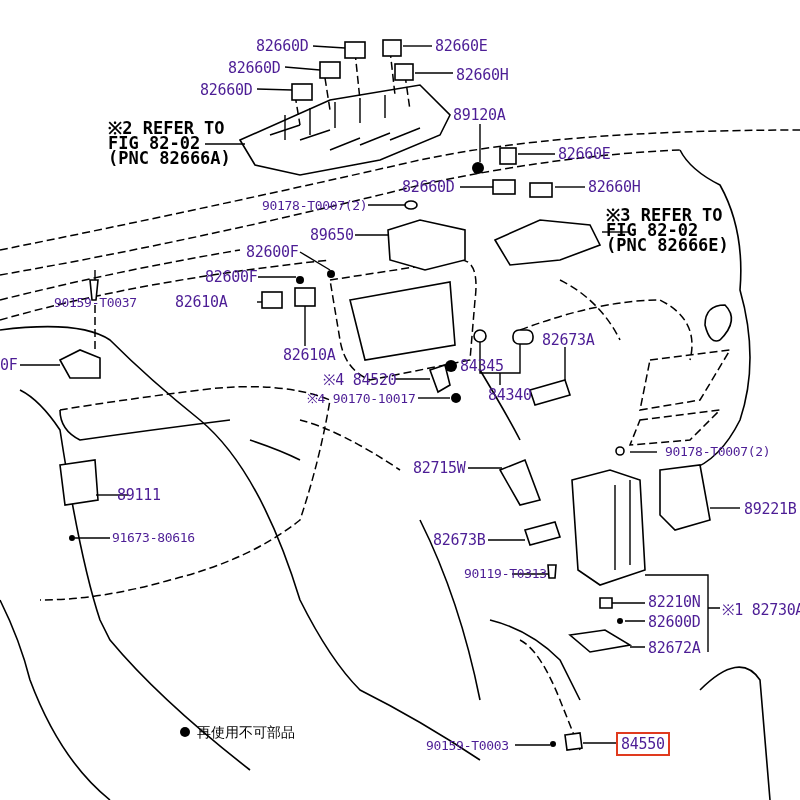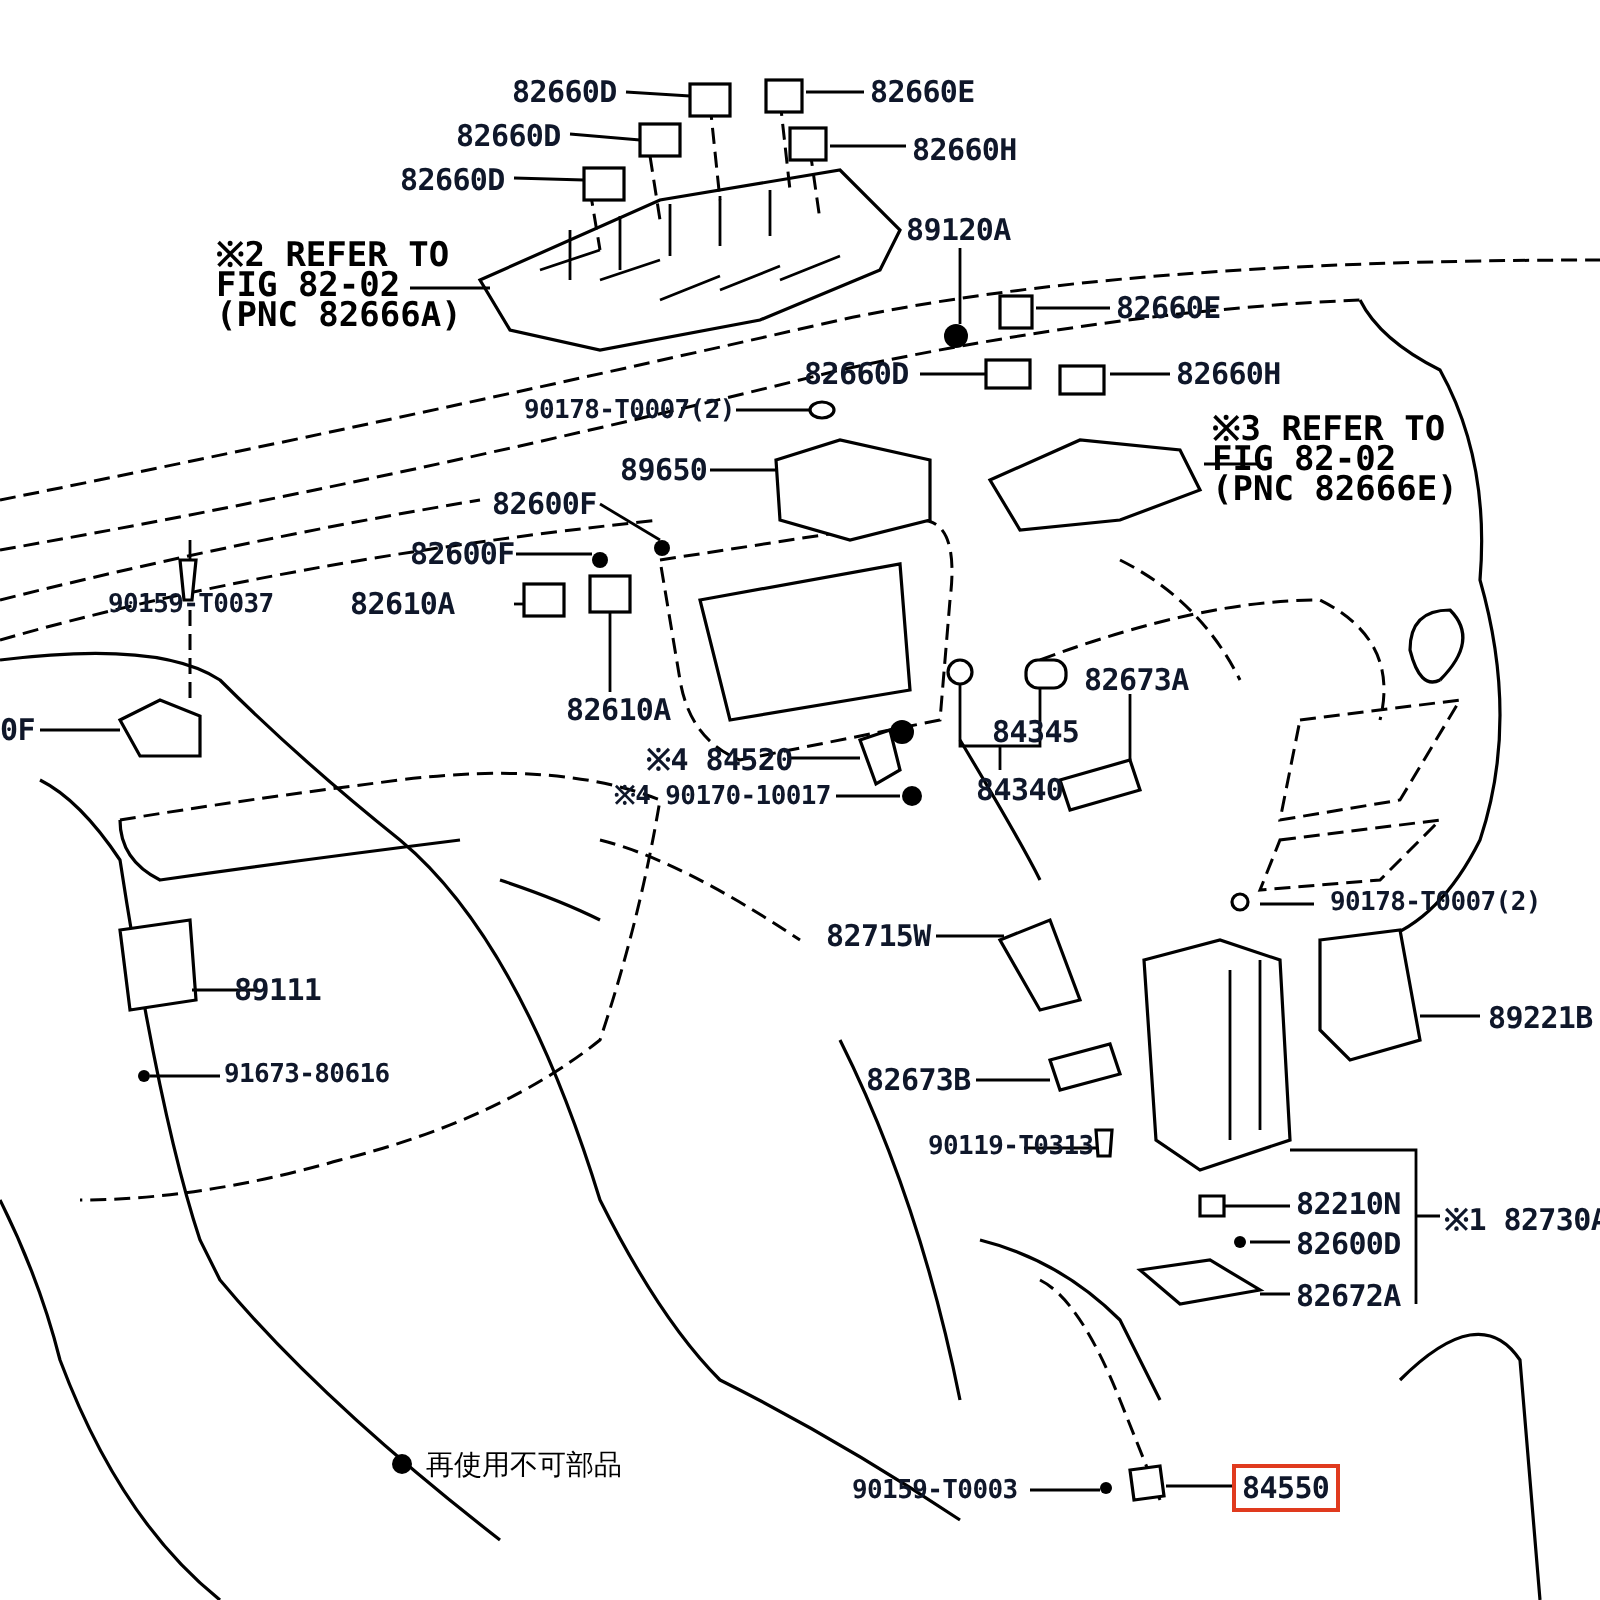--- a/index.html
+++ b/index.html
@@ -1,22 +1,22 @@
 <!DOCTYPE html>
 <html><head>
 <meta charset="utf-8">
 <style>
   html, body { margin:0; padding:0; background:#ffffff; }
   body { width:800px; height:800px; position:relative; overflow:hidden; font-family:"DejaVu Sans", sans-serif; }
   #diagram { position:absolute; left:0; top:0; width:800px; height:800px; }
-  .lbl { position:absolute; font-family:"DejaVu Sans Mono", monospace; font-weight:bold; font-size:13px; color:#0f172a; white-space:nowrap; line-height:14px; letter-spacing:-0.3px; }
+  .lbl { position:absolute; font-family:"DejaVu Sans Mono", monospace; font-weight:normal; font-size:13px; color:#4c1d95; white-space:nowrap; line-height:14px; letter-spacing:-0.3px; }
   .lbl.big { font-size:15px; line-height:16px; }
   .note { position:absolute; font-family:"DejaVu Sans Mono", monospace; font-weight:bold; font-size:17px; color:#000; white-space:pre; line-height:15px; }
   .highlight { outline:2px solid #e03a1e; outline-offset:1px; }
-  .legend { position:absolute; left:196px; top:722px; font-family:"Liberation Sans", sans-serif; font-size:14px; color:#000; line-height:20px; }
+  .legend { position:absolute; left:180px; top:722px; font-family:"Liberation Sans", sans-serif; font-size:14px; color:#000; line-height:20px; }
   .legend .row { display:flex; align-items:center; gap:7px; }
   .dot { display:inline-block; width:10px; height:10px; border-radius:50%; background:#000; }
   svg .l { stroke:#000; stroke-width:1.6; fill:none; }
   svg .d { stroke:#000; stroke-width:1.5; fill:none; stroke-dasharray:8 4; }
   svg .ld { stroke:#000; stroke-width:1.4; fill:none; }
   svg .part { stroke:#000; stroke-width:1.6; fill:#fff; }
   svg .solid { fill:#000; }
 </style>
 </head>
 <body>
@@ -147,21 +147,21 @@
 <div class="lbl big" style="left:588px;top:179px;">82660H</div>
 <div class="lbl" style="left:262px;top:199px;">90178-T0007(2)</div>
 <div class="lbl big" style="left:310px;top:227px;">89650</div>
 <div class="lbl big" style="left:246px;top:244px;">82600F</div>
 <div class="lbl big" style="left:205px;top:269px;">82600F</div>
 <div class="lbl big" style="left:175px;top:294px;">82610A</div>
 <div class="lbl big" style="left:283px;top:347px;">82610A</div>
 <div class="lbl" style="left:54px;top:256px;margin-top:40px;">90159-T0037</div>
 <div class="lbl big" style="left:0px;top:357px;">0F</div>
 <div class="lbl big" style="left:542px;top:332px;">82673A</div>
-<div class="lbl big" style="left:460px;top:358px;margin-left:36px;">84345</div>
+<div class="lbl big" style="left:460px;top:358px;">84345</div>
 <div class="lbl big" style="left:323px;top:372px;">※4 84520</div>
 <div class="lbl" style="left:307px;top:392px;">※4 90170-10017</div>
 <div class="lbl big" style="left:478px;top:387px;margin-left:10px;">84340</div>
 <div class="lbl" style="left:665px;top:445px;">90178-T0007(2)</div>
 <div class="lbl big" style="left:413px;top:460px;">82715W</div>
 <div class="lbl big" style="left:117px;top:487px;">89111</div>
 <div class="lbl big" style="left:744px;top:501px;">89221B</div>
 <div class="lbl" style="left:112px;top:531px;">91673-80616</div>
 <div class="lbl big" style="left:433px;top:532px;">82673B</div>
 <div class="lbl" style="left:424px;top:567px;margin-left:40px;">90119-T0313</div>

